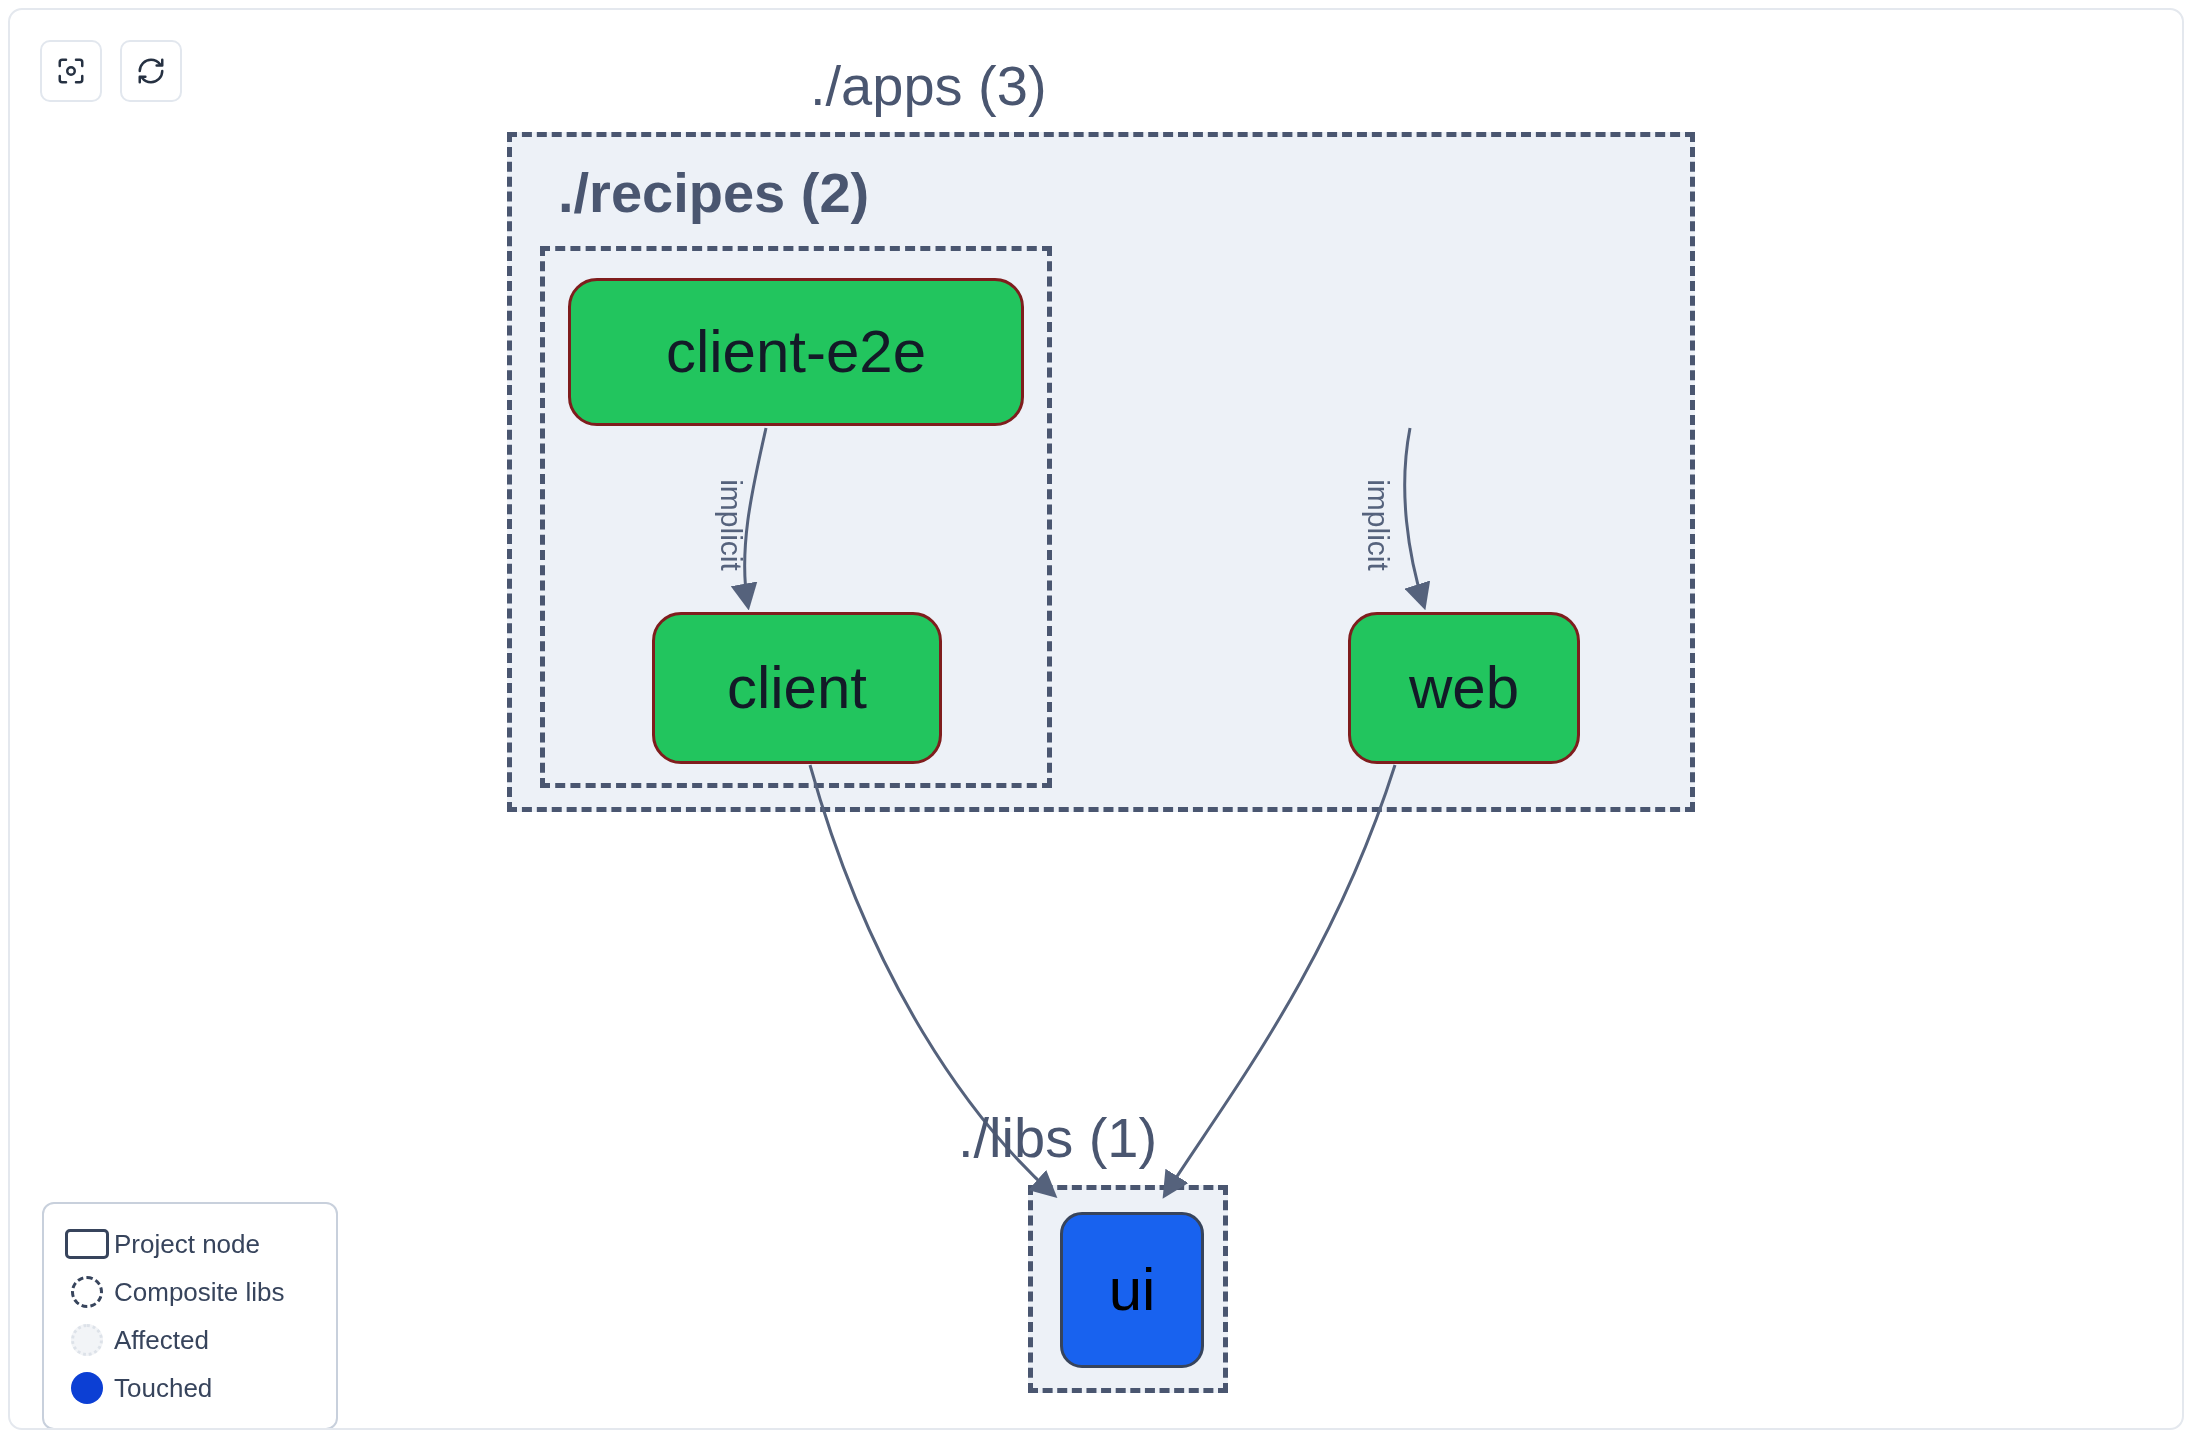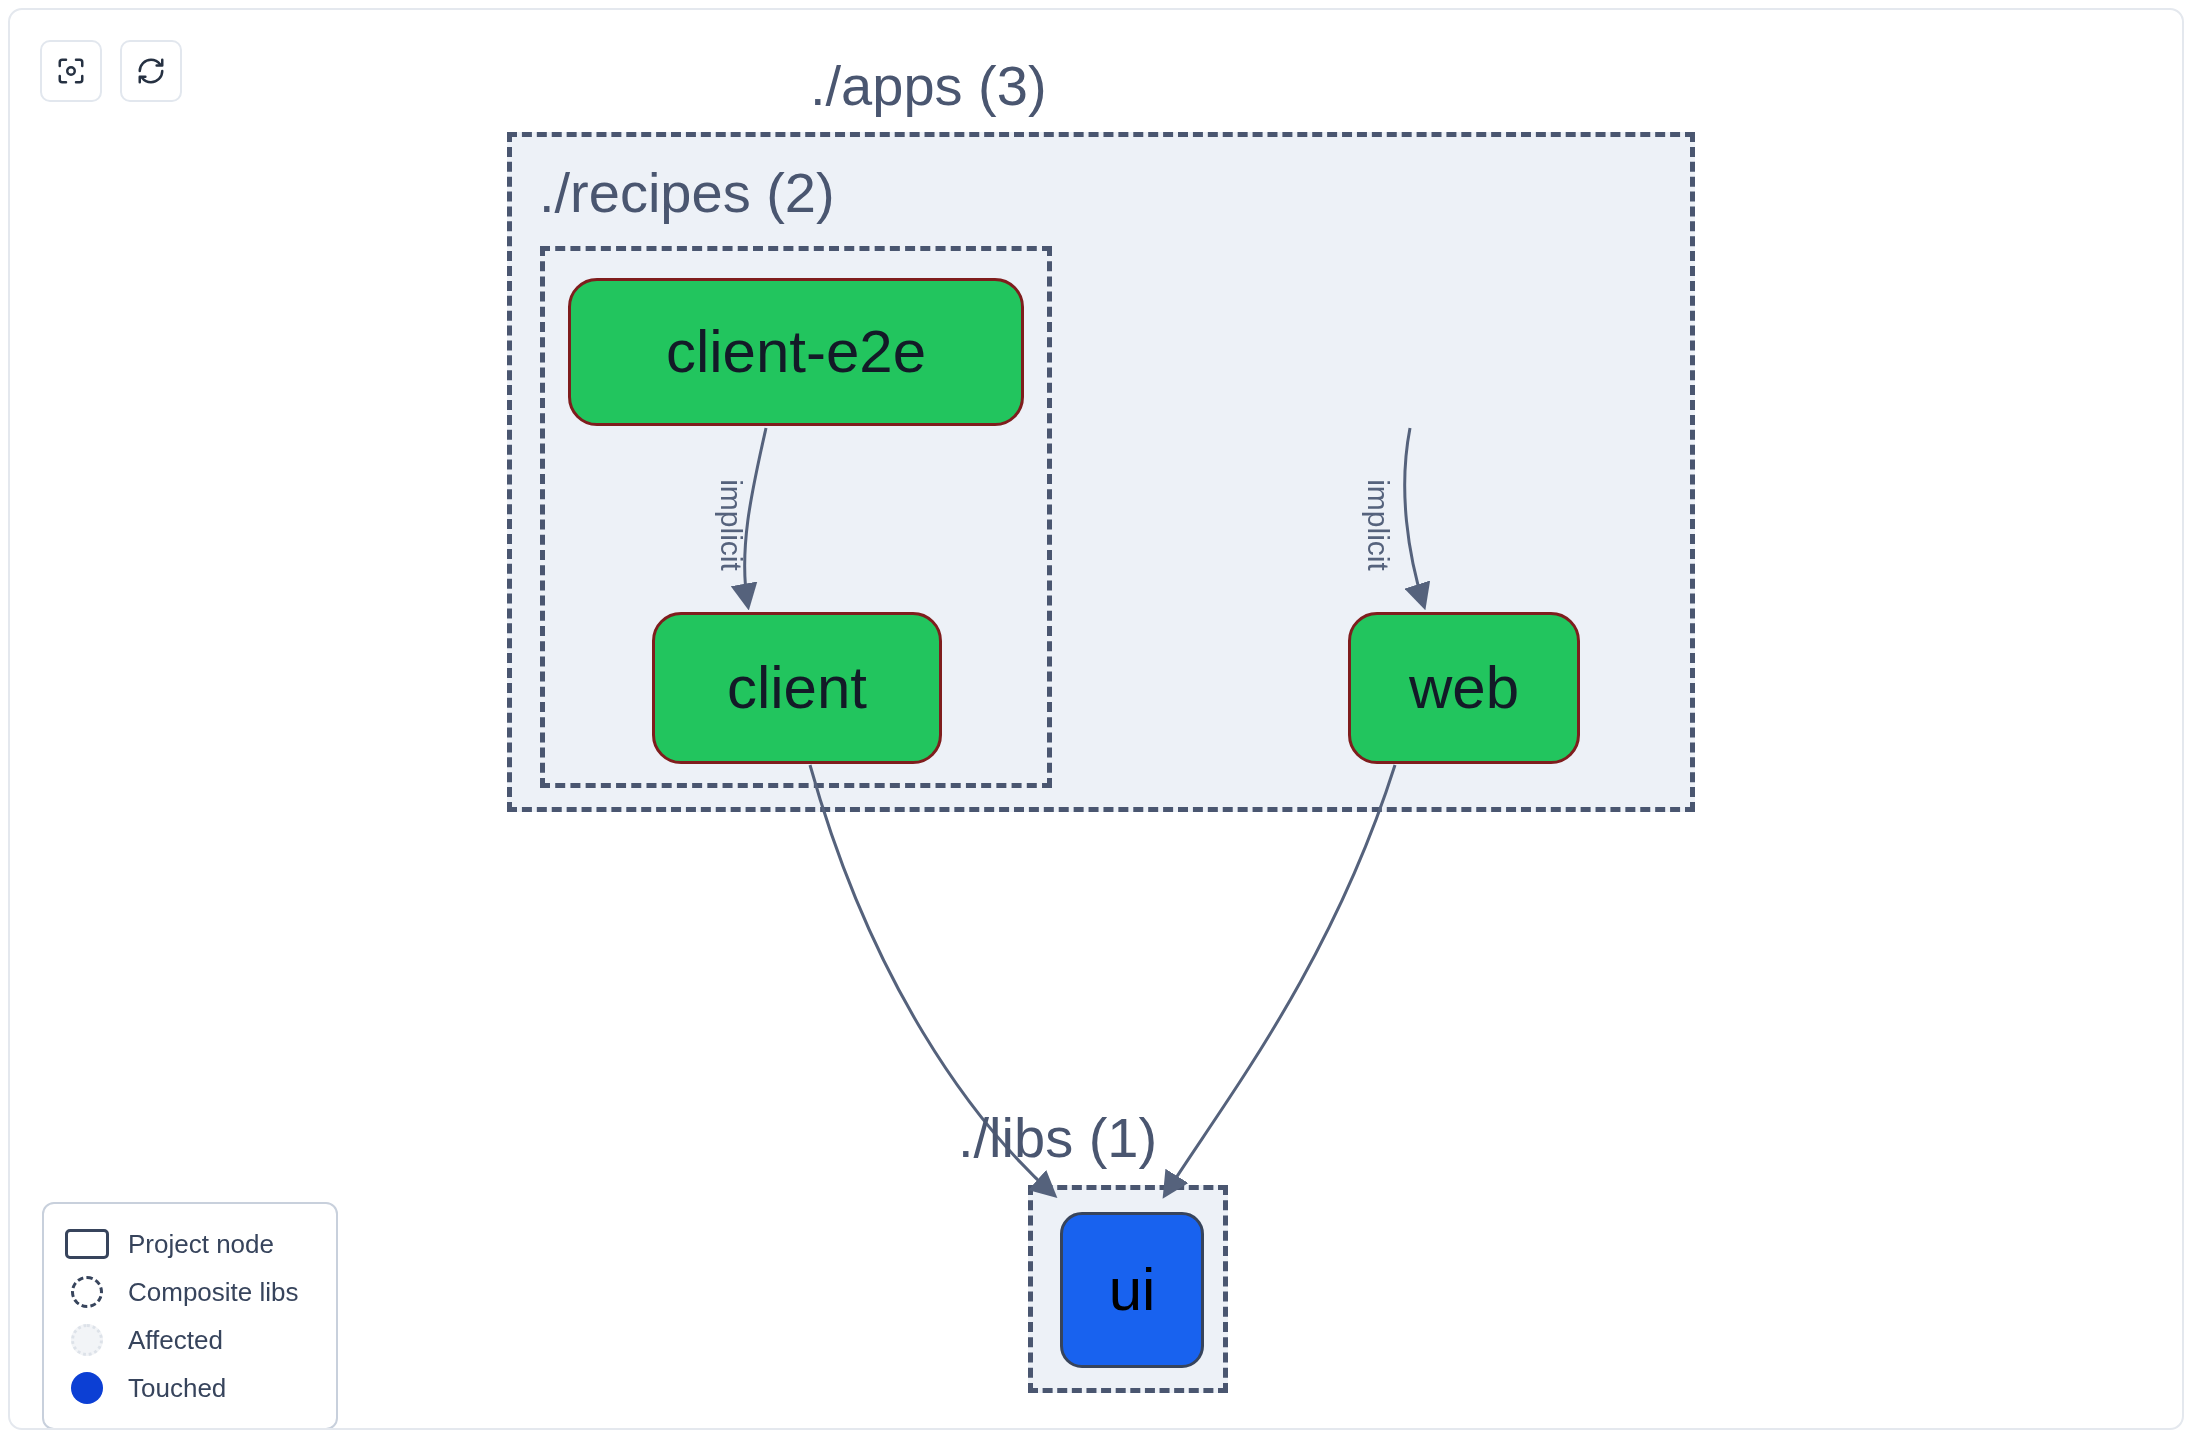--- a/index.html
+++ b/index.html
@@ -131,21 +131,21 @@
     border: 2px solid #c8d0dc;
     border-radius: 12px;
     padding: 16px 20px;
     box-sizing: border-box;
     z-index: 30;
   }
   .legend-row {
     display: flex;
     align-items: center;
     height: 48px;
-    gap: 18px;
+    gap: 4px;
   }
   .legend-glyph {
     width: 46px;
     height: 34px;
     flex: 0 0 46px;
     display: flex;
     align-items: center;
     justify-content: center;
   }
   .gl-rect {
@@ -211,21 +211,21 @@
           <polyline points="3 21 3 16.5 7.5 16.5"></polyline>
         </svg>
       </span>
     </button>
   </div>
 
   <div class="group-box" style="left:497px; top:122px; width:1188px; height:680px;"></div>
   <div class="group-label outside" style="left:800px; top:48px;">./apps (3)</div>
 
   <div class="group-box" style="left:530px; top:236px; width:512px; height:542px;"></div>
-  <div class="group-label" style="left:529px; top:155px;">./recipes (2)</div>
+  <div class="group-label" style="left:548px; top:155px;font-weight:bold;">./recipes (2)</div>
 
   <div class="group-box" style="left:1018px; top:1175px; width:200px; height:208px;"></div>
   <div class="group-label outside" style="left:948px; top:1100px;">./libs (1)</div>
 
   <svg id="edge-layer" viewBox="0 0 2176 1422" xmlns="http://www.w3.org/2000/svg">
     <defs>
       <marker id="arrow" viewBox="0 0 12 12" refX="10" refY="6" markerWidth="9" markerHeight="9" orient="auto-start-reverse">
         <path d="M 0 0 L 12 6 L 0 12 z" fill="#55627c"></path>
       </marker>
     </defs>

